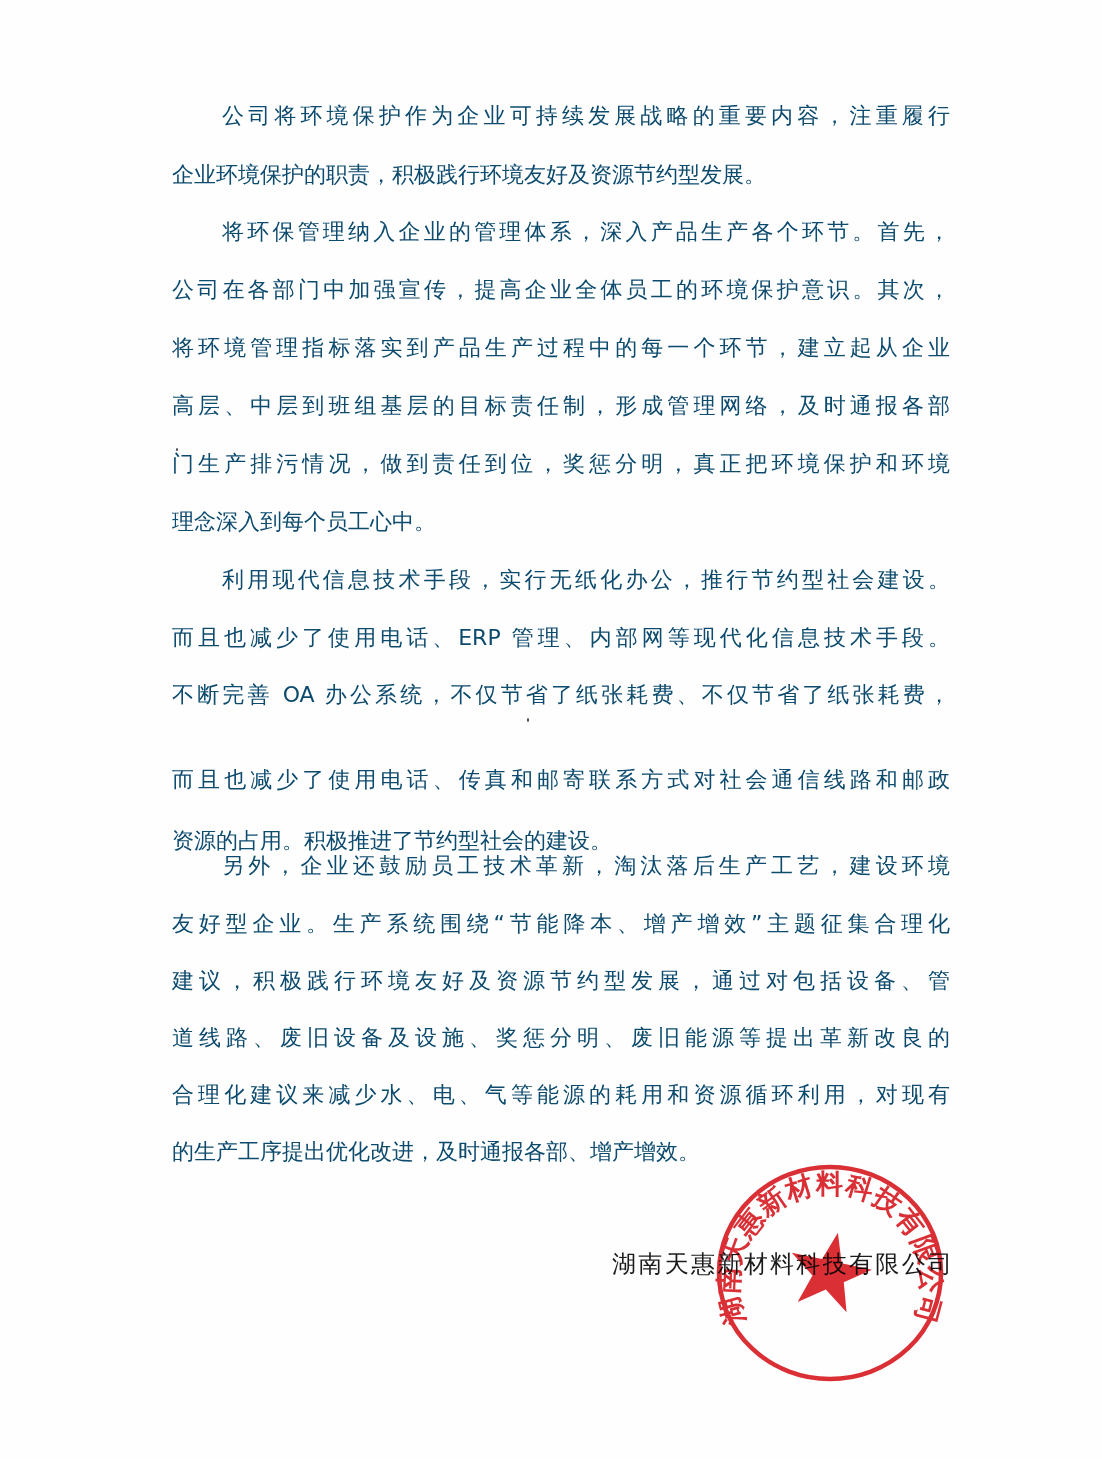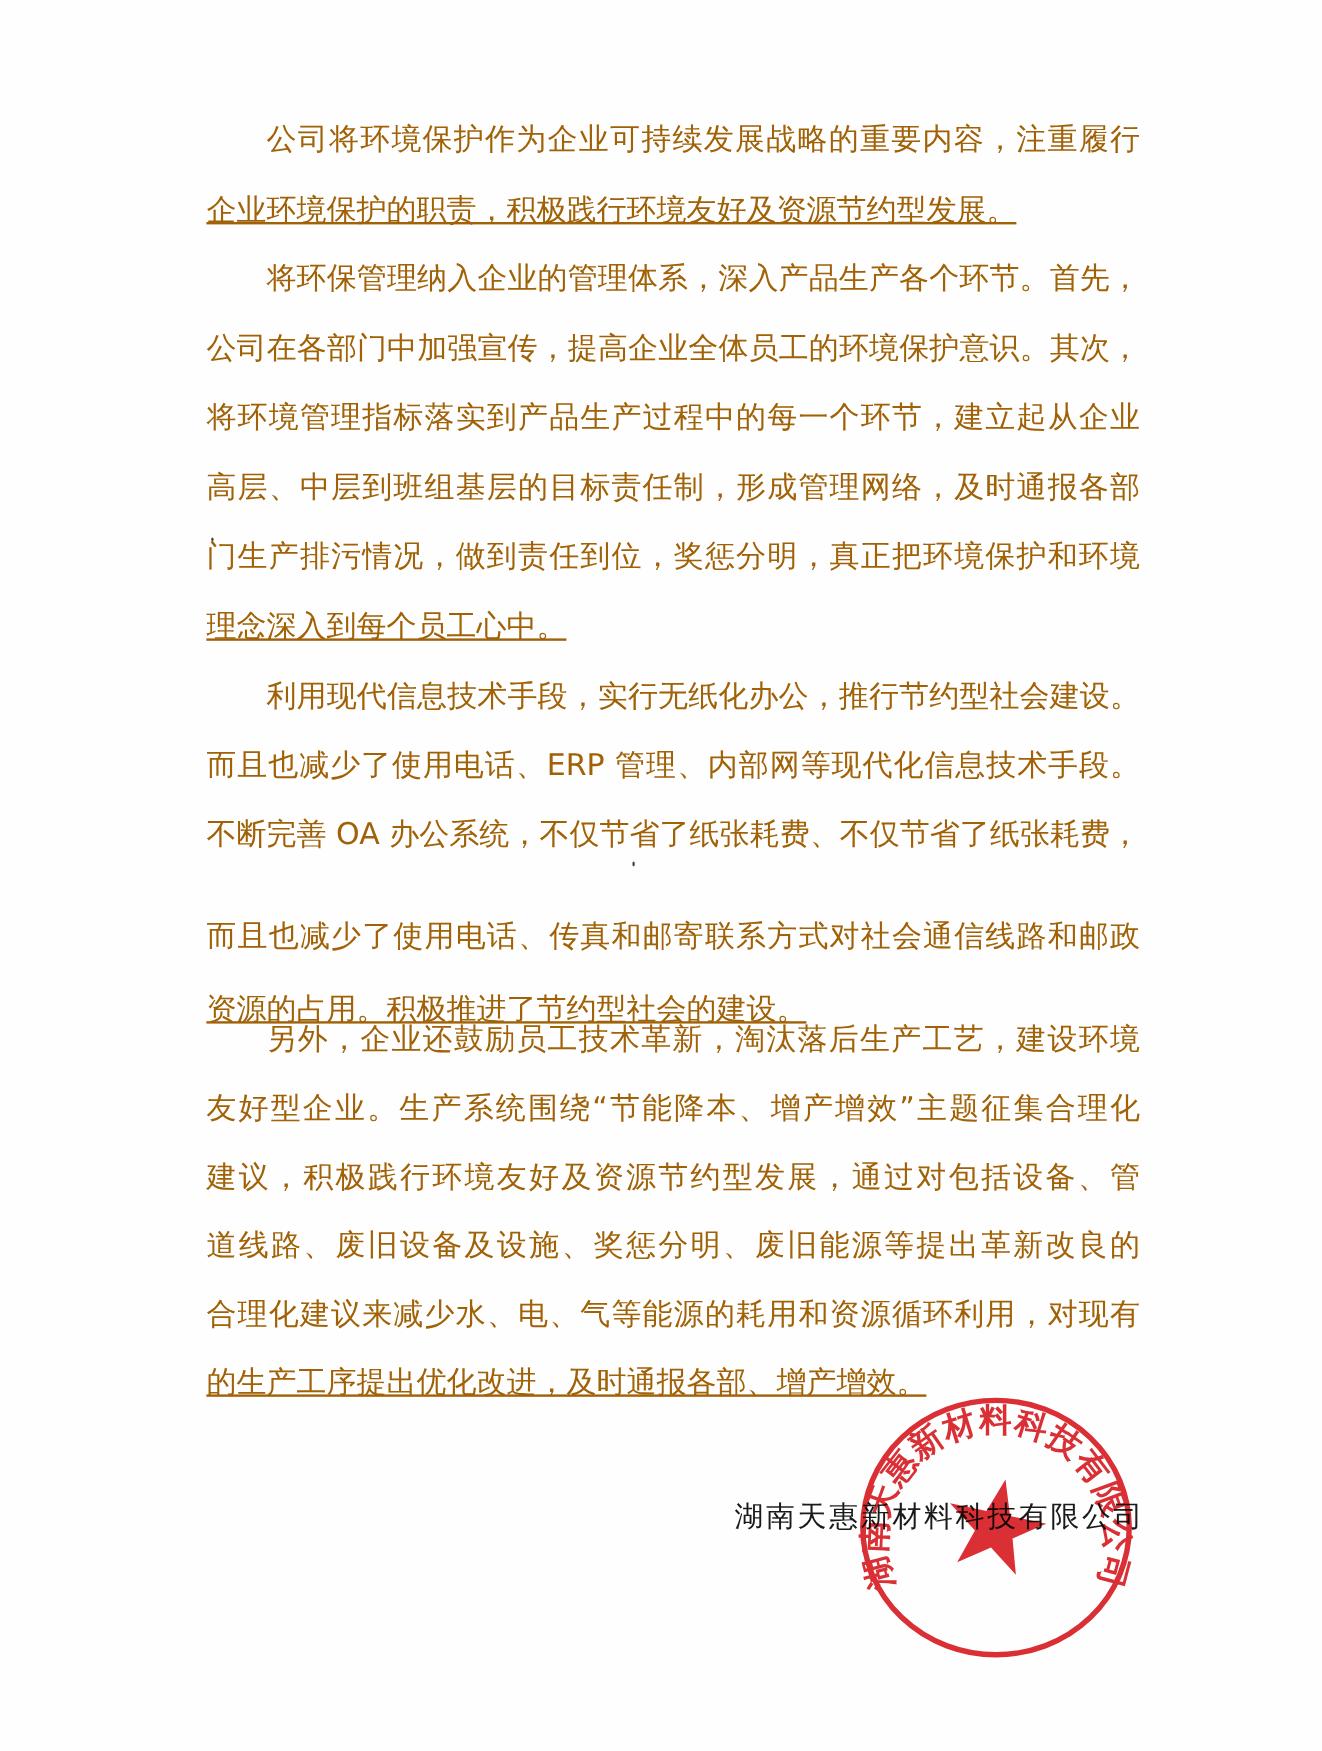--- a/index.html
+++ b/index.html
@@ -20,35 +20,34 @@
     width: 1102px;
     height: 1459px;
     background: #fefefe;
   }
   .line {
     position: absolute;
     left: 172px;
     width: 778px;
     height: 40px;
     font-family: "DejaVu Sans", "Liberation Sans", sans-serif;
-    font-size: 25px;
+    font-size: 22px;
     line-height: 40px;
-    color: #a16207;
+    color: #0c4a6e;
     white-space: nowrap;
     text-align: justify;
     text-align-last: justify;
     letter-spacing: 0px;
   }
   .line.indent {
     left: 222px;
     width: 728px;
   }
   .line.last {
     text-align-last: left;
-    text-decoration: underline;
   }
   .signature {
     position: absolute;
     left: 612px;
     top: 1244px;
     width: 340px;
     height: 40px;
     font-family: "DejaVu Serif", "Liberation Serif", serif;
     font-size: 24px;
     line-height: 40px;

